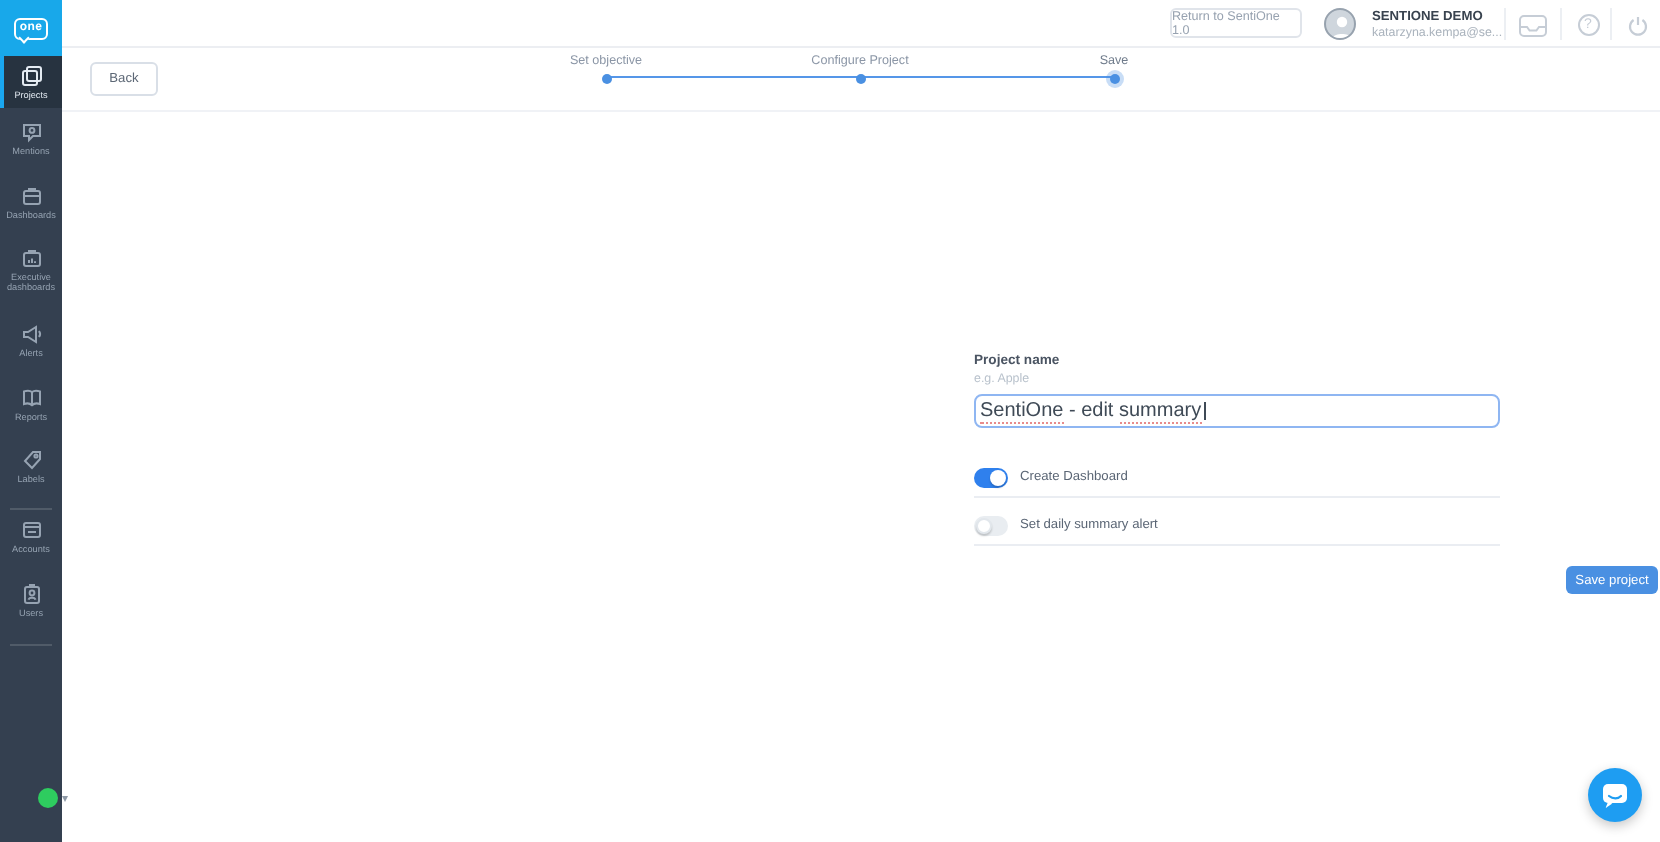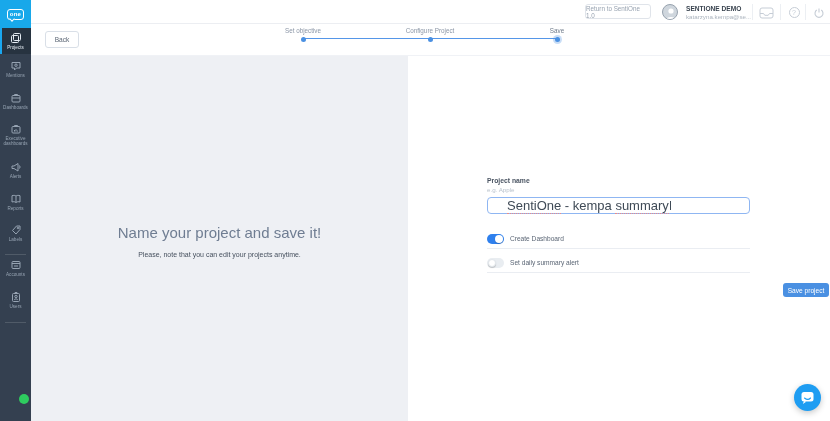--- a/index.html
+++ b/index.html
@@ -64,21 +64,21 @@
           font-size:15px; color:#6f7d92; }
   .lp-sub { position:absolute; left:0; top:195px; width:377px; text-align:center;
           font-size:7px; color:#46505e; }
   
   .right-panel { position:absolute; left:408px; top:56px; width:422px; height:365px; background:#fff; }
   .form { position:absolute; left:79px; top:0; width:263px; }
   .f-label { position:absolute; left:0; top:121px; font-size:6.8px; font-weight:bold; color:#4a5462; }
   .f-hint { position:absolute; left:0; top:130px; font-size:6.2px; color:#b9c2cc; }
   .f-input { position:absolute; left:0; top:141px; width:263px; height:17px;
           border:1px solid #8fb6f2; border-radius:4px; background:#fff;
-          display:flex; align-items:center; padding-left:19px; font-size:13px; color:#3f4a56;
+          display:flex; align-items:center; padding-left:2px; font-size:10px; color:#3f4a56;
           white-space:pre; cursor:text; }
   .misspell { border-bottom:1px dotted #e88c8c; }
   .caret { display:inline-block; width:1px; height:9px; background:#3f4a56; margin-left:1px; }
   .toggle-row { position:absolute; left:0; width:263px; height:11px; display:flex; align-items:center; }
   .t-row1 { top:177px; } .t-row2 { top:201px; }
   .toggle { position:relative; width:17px; height:10px; border-radius:5px; cursor:pointer; }
   .toggle.on { background:#2f80ed; }
   .toggle.off { background:#e9edf1; }
   .knob { position:absolute; top:1px; width:8px; height:8px; border-radius:50%; background:#fff;
           box-shadow:0 1px 1px rgba(0,0,0,.18); }
@@ -233,31 +233,27 @@
     <div class="step step2">
       <div class="slbl">Configure Project</div>
       <div class="dot"></div>
     </div>
     <div class="step step3 current">
       <div class="slbl">Save</div>
       <div class="dot"></div>
     </div>
   </div>
 
-  <div class="left-panel">
-    <div class="lp-title">Name your project and save it!</div>
-    <div class="lp-sub">Please, note that you can edit your projects anytime.</div>
-  </div>
 
   <div class="right-panel">
     <div class="form">
       <div class="f-label">Project name</div>
       <div class="f-hint">e.g. Apple</div>
       <div class="f-input">
-        <span class="misspell">SentiOne</span><span> - kempa </span><span class="misspell">summary</span><span class="caret"></span>
+        <span class="misspell">SentiOne</span><span> - edit </span><span class="misspell">summary</span><span class="caret"></span>
       </div>
 
       <div class="toggle-row t-row1">
         <div class="toggle on">
             <div class="knob"></div>
           </div>
         <span class="t-label">Create Dashboard</span>
       </div>
       <div class="f-div f-div1"></div>
 

